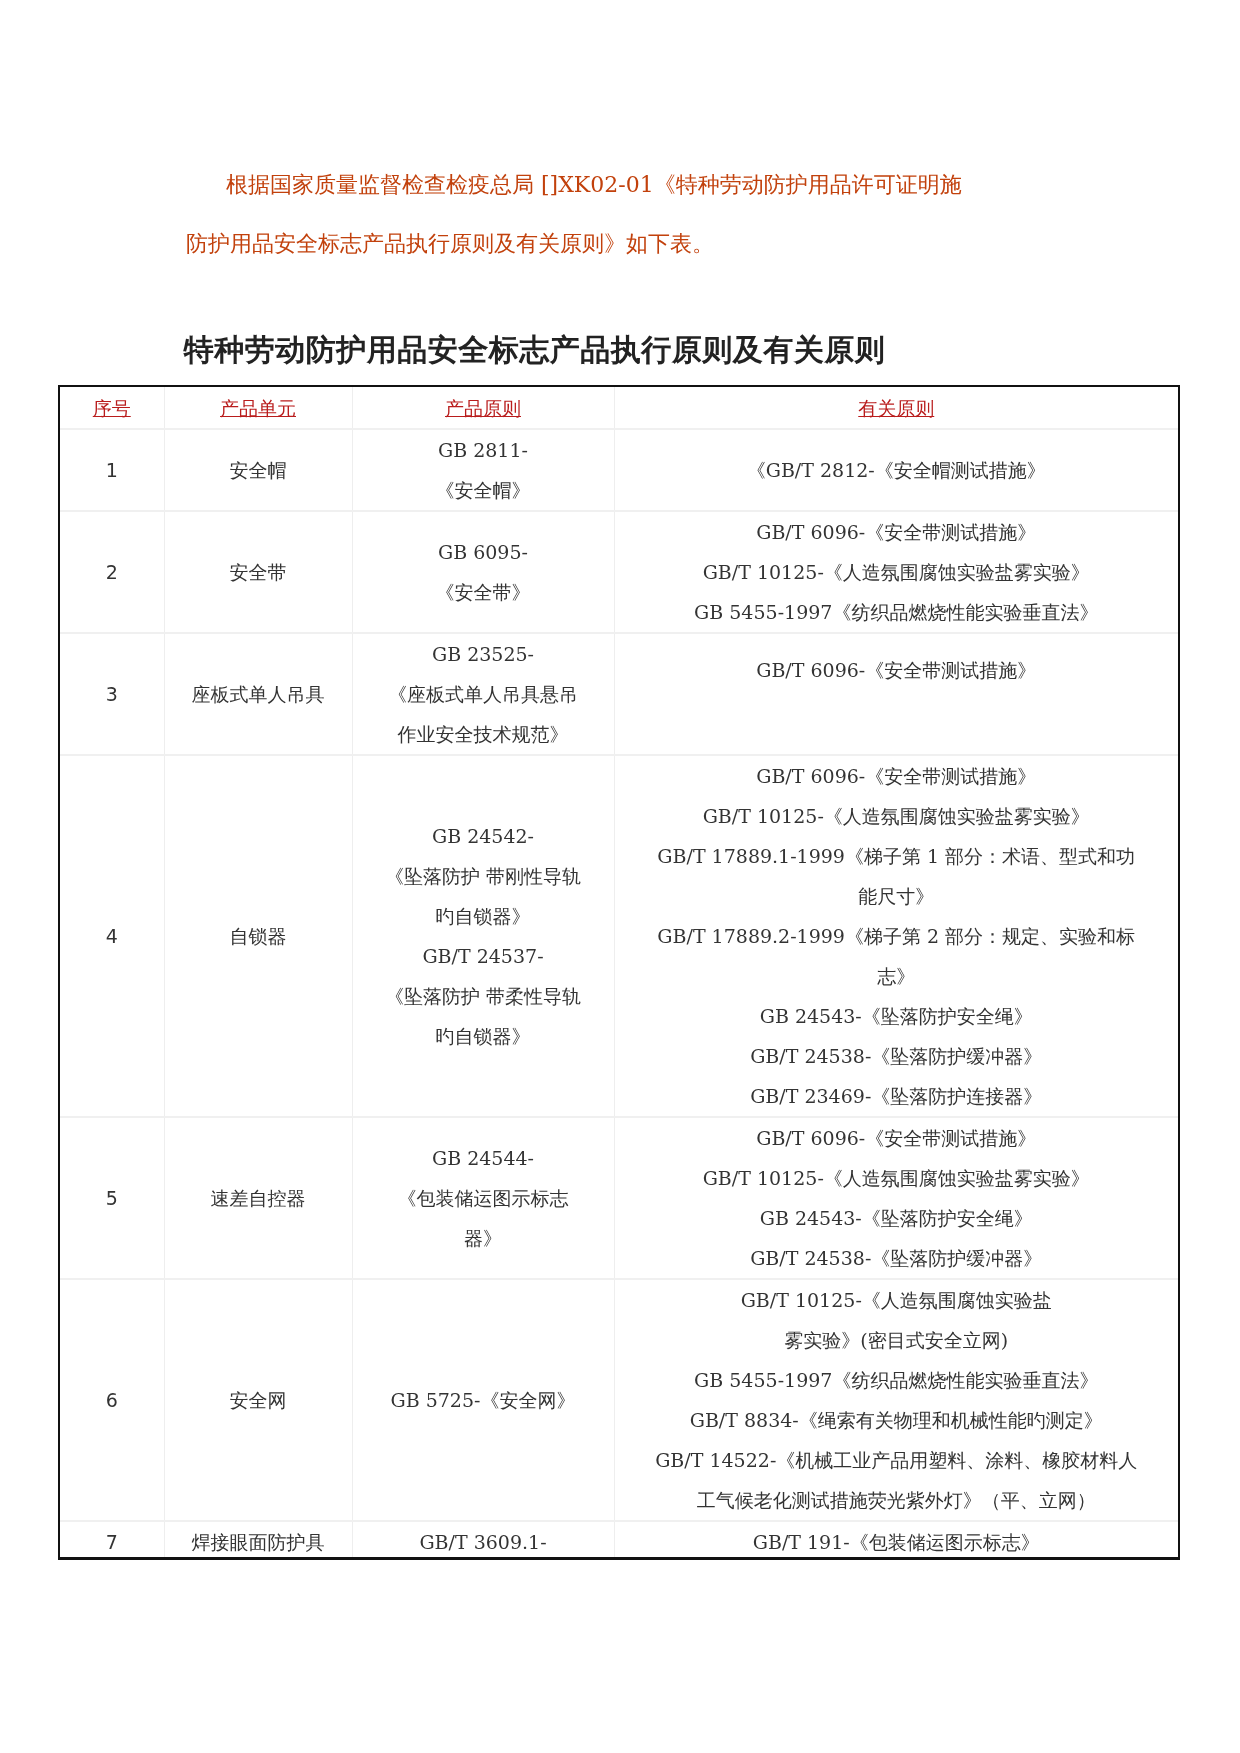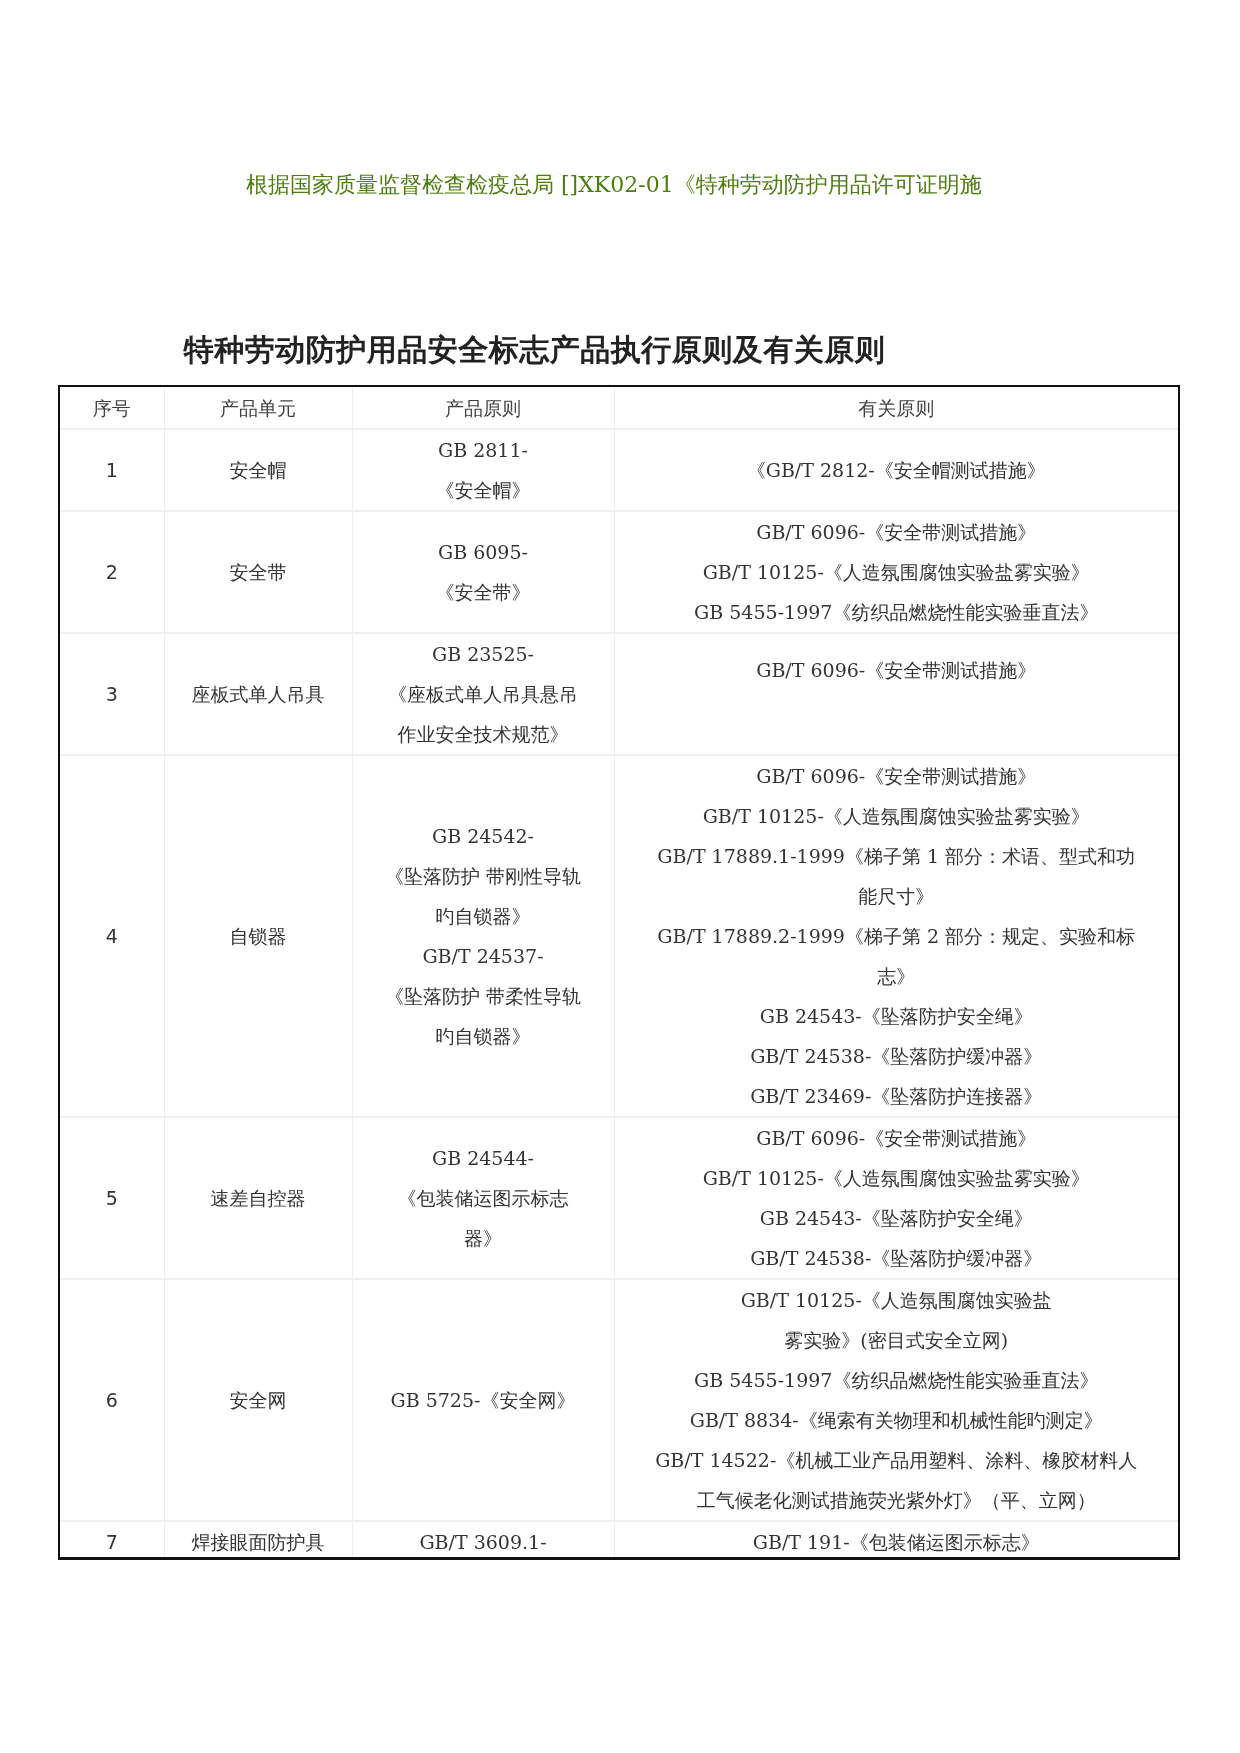--- a/index.html
+++ b/index.html
@@ -15,22 +15,21 @@
       color: #333333;
       font-family: "DejaVu Serif", "Liberation Serif", serif;
     }
     .intro {
       position: absolute;
       left: 186px;
       top: 155px;
       width: 880px;
       font-size: 22px;
       line-height: 59px;
-      color: #4d7c0f;
-      margin-left: 20px;
+      color: #c2410c;
     }
     .intro .line { display: block; white-space: nowrap; }
     .intro .line.first { padding-left: 40px; }
     .doc-title {
       position: absolute;
       left: 0;
       top: 330px;
       width: 1069px;
       text-align: center;
       font-size: 30px;
@@ -63,29 +62,30 @@
     th, td {
       border-right: 1px solid #eeeeee;
       border-bottom: 2px solid #f0f0f0;
       text-align: center;
       vertical-align: middle;
       padding: 0 8px;
       font-weight: normal;
       line-height: 40px;
     }
     th:last-child, td:last-child { border-right: none; }
-    th { height: 41px; color: #404040; }
+    th { height: 41px; color: #b91c1c; text-decoration: underline; }
     .std-line { display: block; }
     .latin { font-family: "DejaVu Sans", "Liberation Sans", sans-serif; }
   </style>
 </head>
 <body>
 
 <div class="intro">
   <span class="line first">根据国家质量监督检查检疫总局 []XK02-01《特种劳动防护用品许可证明施</span>
+  <span class="line">防护用品安全标志产品执行原则及有关原则》如下表。</span>
 </div>
 
 <div class="doc-title">特种劳动防护用品安全标志产品执行原则及有关原则</div>
 
 <div class="table-wrap">
   <table>
     <colgroup>
       <col class="c1">
         <col class="c2">
         <col class="c3">

